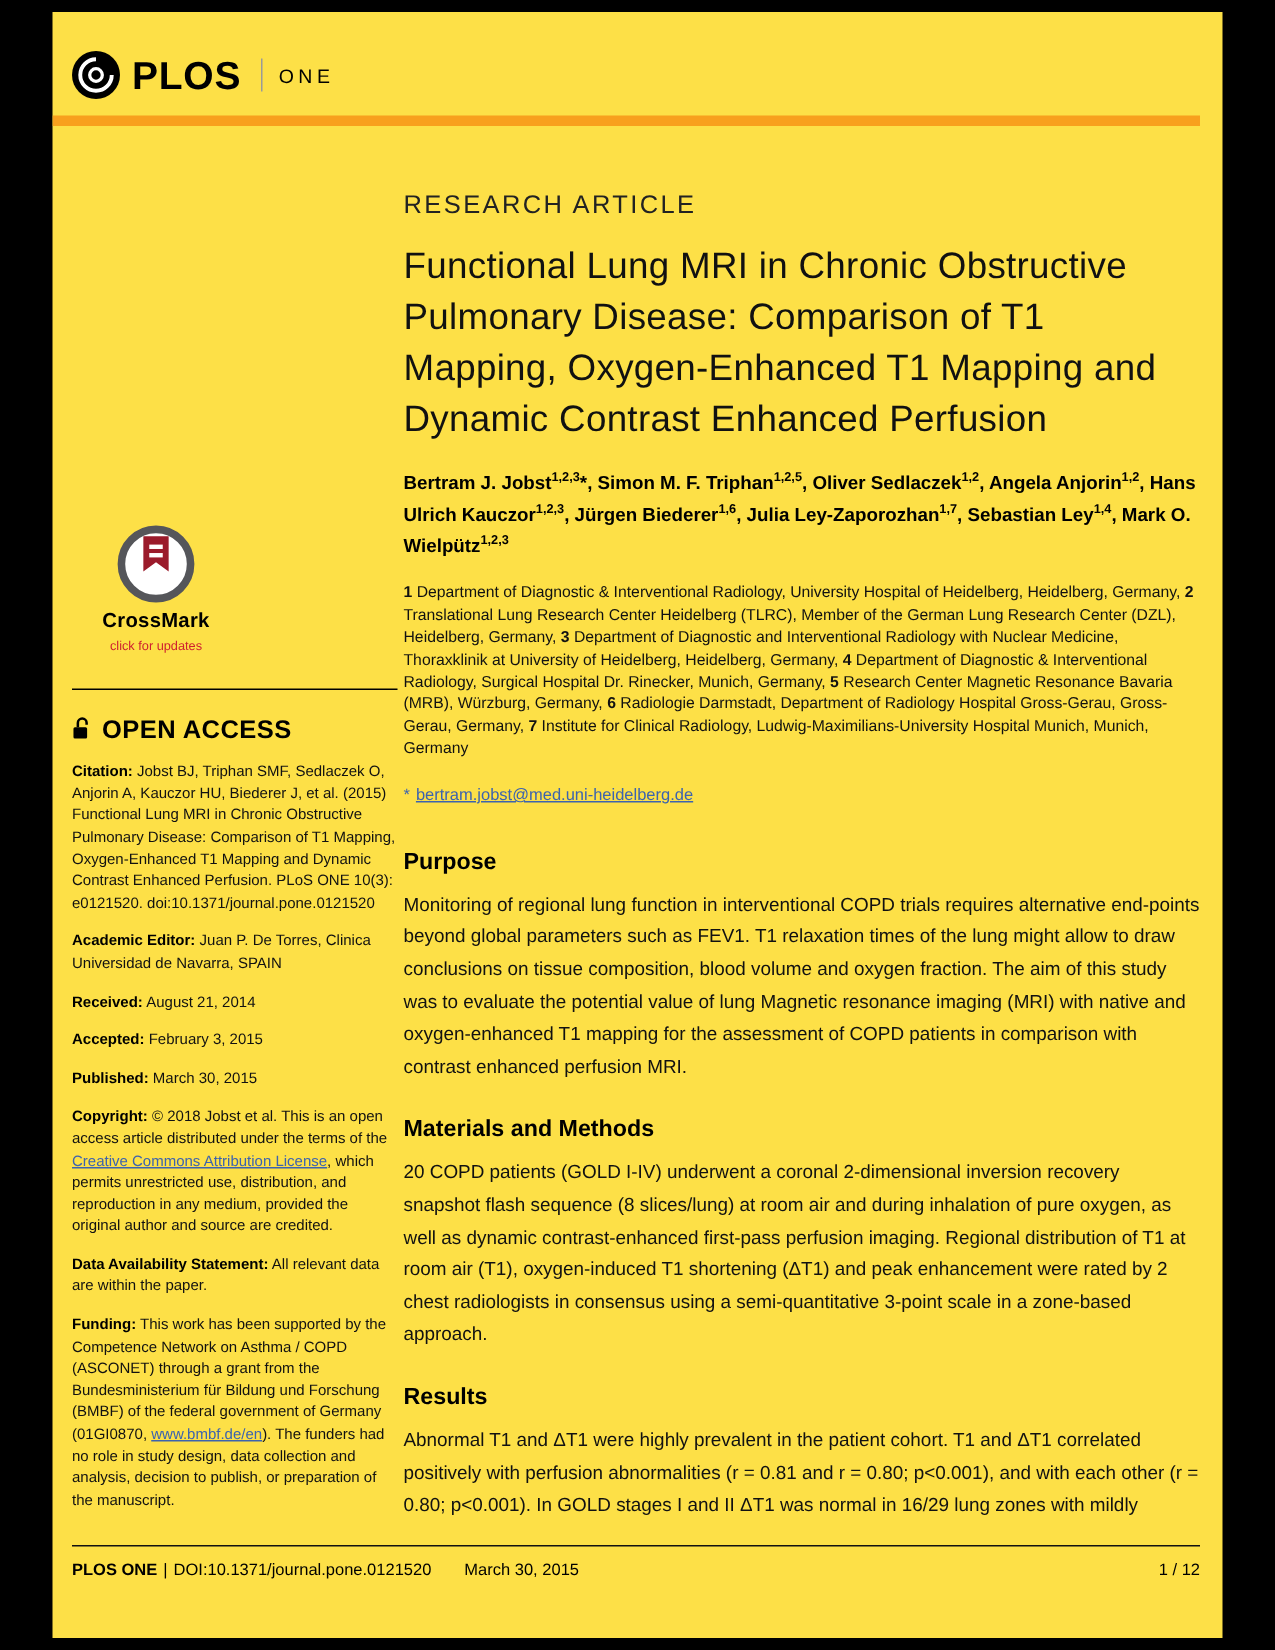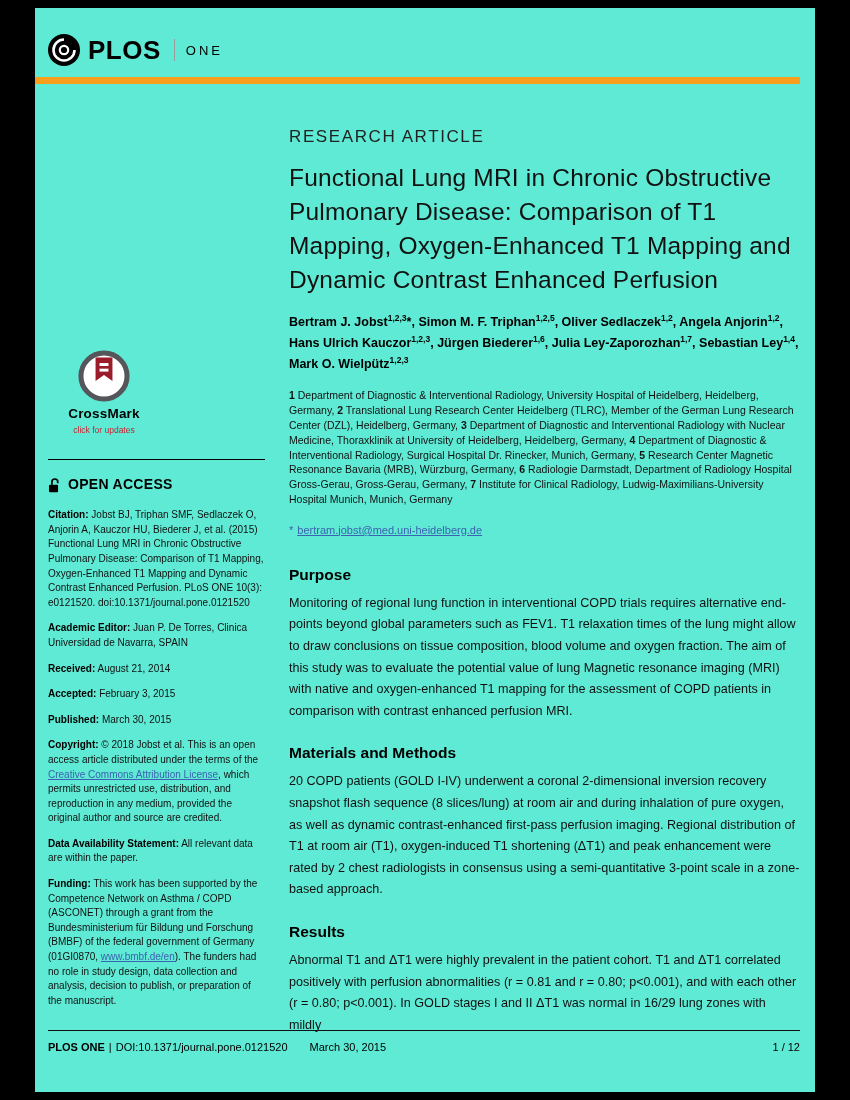--- a/index.html
+++ b/index.html
@@ -1,36 +1,36 @@
 <!DOCTYPE html>
 <html style="--accent: #F8A01D; --link: #3C63AF; --crossmark_red: #CF2030;"><head>
 <meta charset="utf-8">
 <style>
   * { margin:0; padding:0; box-sizing:border-box; }
   html,body { width:850px; height:1100px; }
   body { background:#000; font-family:"Liberation Sans","DejaVu Sans",sans-serif; color:#1a1a1a; position:relative; }
-  .page { position:absolute; left:35px; top:8px; width:780px; height:1084px; background:#5eead4; overflow:hidden; }
+  .page { position:absolute; left:35px; top:8px; width:780px; height:1084px; background:#fde047; overflow:hidden; }
 
   .masthead { padding:26px 0 0 13px; }
   .logo { display:flex; align-items:center; gap:8px; width:max-content; cursor:pointer; }
   .logo-mark { width:32px; height:32px; display:block; }
   .logo-plos { font-size:26px; font-weight:bold; letter-spacing:.5px; color:#000; }
   .logo-divider { width:1px; height:22px; background:#9a9a9a; margin:0 3px 0 5px; }
   .logo-one { font-size:13px; letter-spacing:3px; color:#000; }
   .orange-bar { height:7px; background:var(--accent,#F8A01D); width:765px; margin-top:11px; }
 
   .content { display:flex; padding:43px 15px 0 13px; }
 
-  .sidebar { width:217px; margin-right:24px; flex:none; font-size:10px; line-height:14.6px; color:#111; }
+  .sidebar { width:217px; margin-right:4px; flex:none; font-size:10px; line-height:14.6px; color:#111; }
   .crossmark { margin-top:222px; width:112px; text-align:center; cursor:pointer; }
   .crossmark svg { display:block; margin:0 auto; }
   .crossmark-label { font-size:13.5px; font-weight:bold; margin-top:4px; color:#000; letter-spacing:.2px; }
   .crossmark-sub { font-size:8.5px; color:var(--crossmark_red,#cf2030); margin-top:1px; }
   .side-rule { border:none; border-top:1.3px solid #000; margin:22px 0 17px; }
-  .open-access { display:flex; align-items:flex-start; gap:7px; font-weight:bold; font-size:14px; letter-spacing:.3px; margin-bottom:14px; color:#000; }
+  .open-access { display:flex; align-items:flex-end; gap:7px; font-weight:bold; font-size:17px; letter-spacing:.3px; margin-bottom:14px; color:#000; }
   .side-par { margin-bottom:11px; }
   .side-label { font-weight:bold; color:#000; }
   .link { color:var(--link,#3C63AF); text-decoration:underline; cursor:pointer; }
 
   .main { flex:1; min-width:0; }
   .kicker { font-size:17px; letter-spacing:1.6px; color:#222; margin-bottom:14px; }
   .title { font-size:24.5px; line-height:34px; font-weight:400; color:#111; letter-spacing:.2px; margin-bottom:13px; }
   .authors { font-size:12.5px; font-weight:bold; line-height:17px; margin-bottom:15px; color:#000; }
   .authors sup { font-size:8.5px; }
   .affiliations { font-size:10.5px; line-height:14.8px; color:#111; margin-bottom:17px; }

